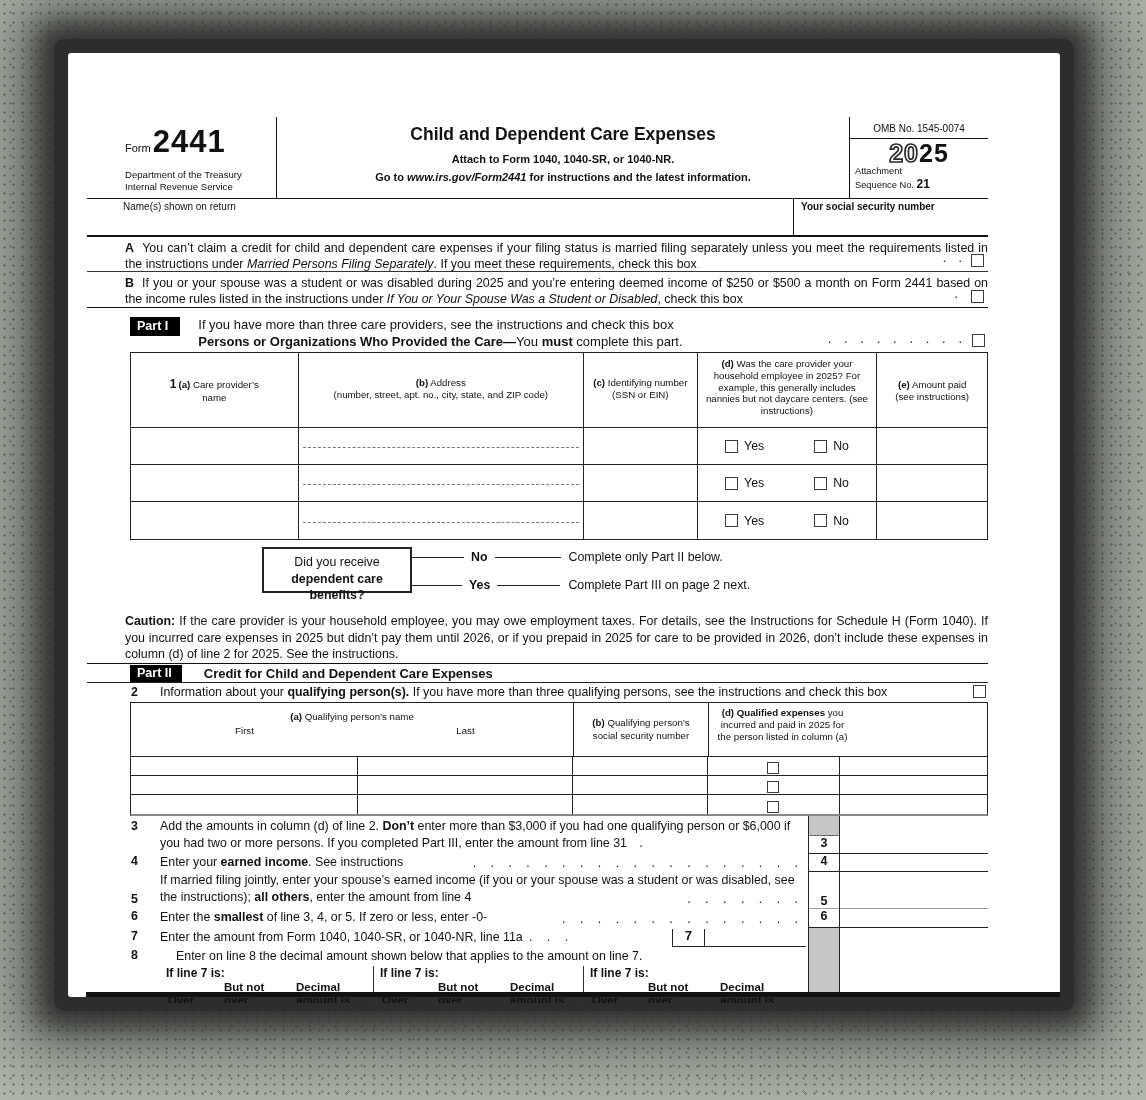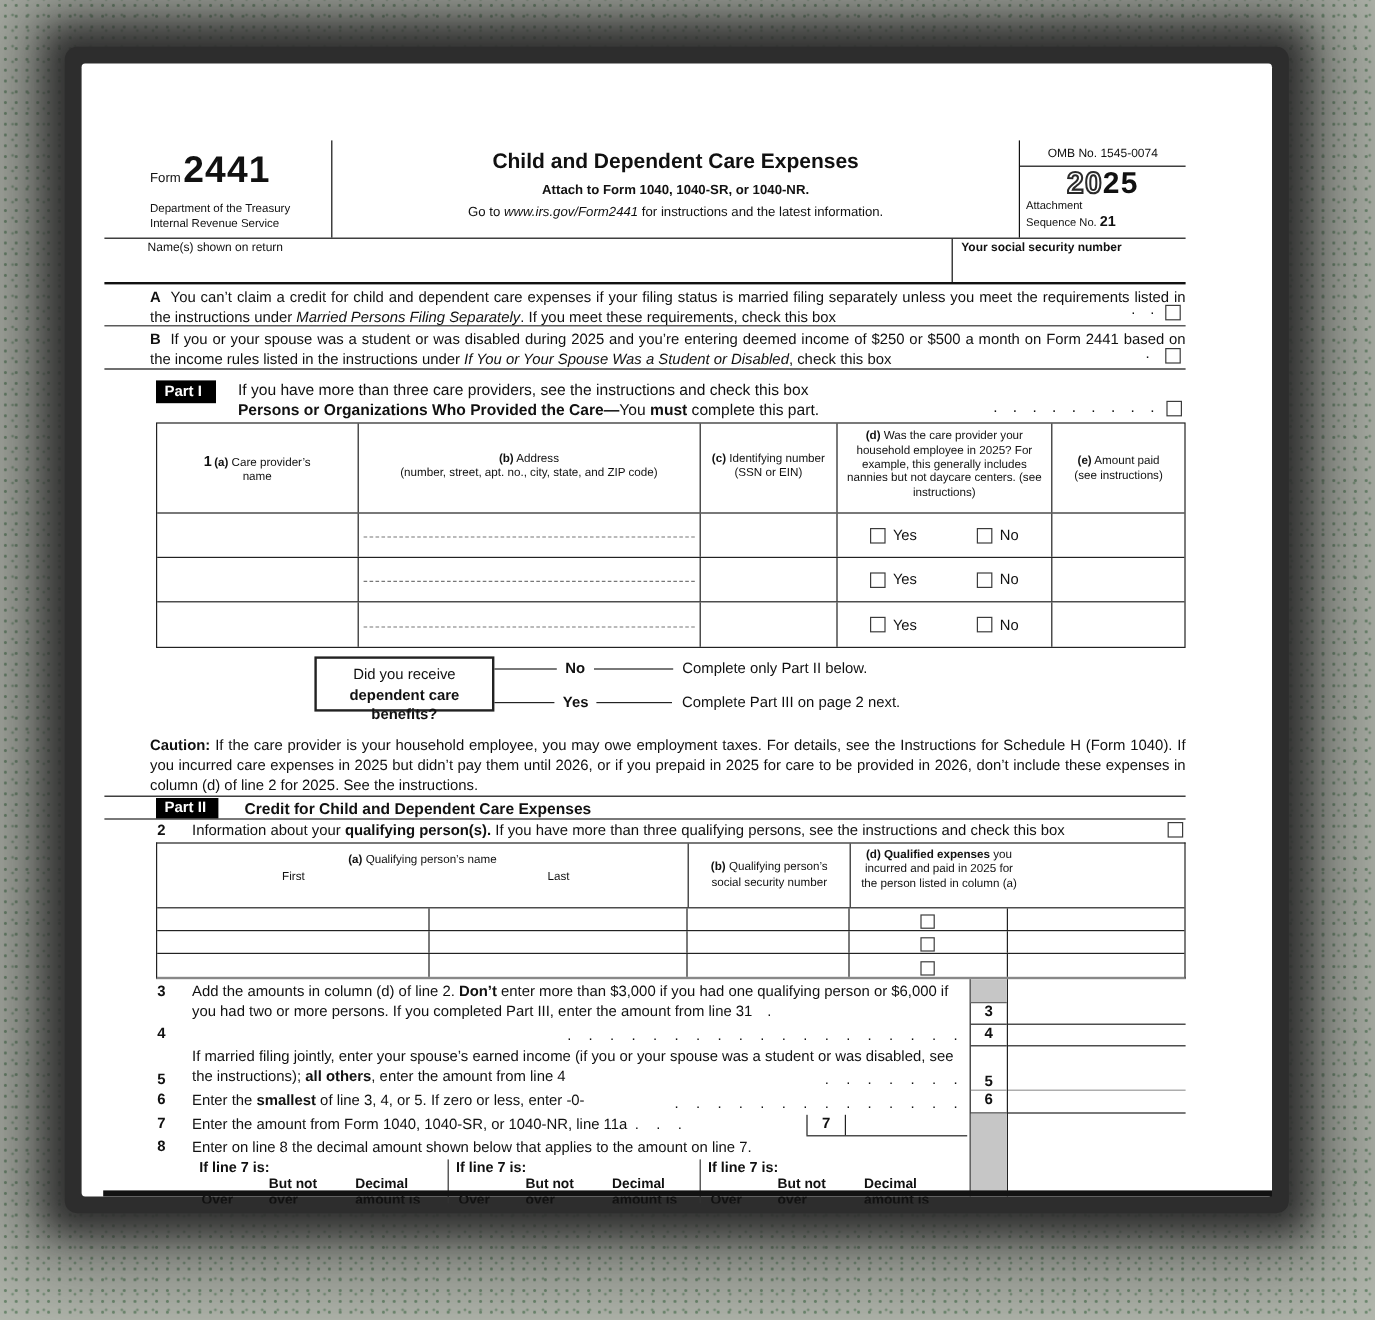--- a/index.html
+++ b/index.html
@@ -33,21 +33,21 @@
 
   
   .hdr { display: flex; margin-top: 64px; height: 82px; border-bottom: 1.6px solid #111; }
   .hdr-left { width: 190px; border-right: 1.4px solid #111; padding: 7px 6px 0 38px; }
   .formword { font-size: 11px; }
   .formnum { font-size: 31px; font-weight: bold; letter-spacing: 1px; margin-left: 2px; }
   .dept { font-size: 9.6px; line-height: 1.22; margin-top: 9px; }
   .hdr-center { flex: 1; border-right: 1.4px solid #111; text-align: center; padding-top: 7px; }
   .title { font-size: 17.5px; font-weight: bold; }
   .attach { font-size: 11px; font-weight: bold; margin-top: 8px; }
-  .goto { font-size: 11px; font-weight: normal; margin-top: 6px; }
+  .goto { font-size: 11px; font-weight: bold; margin-top: 6px; }
   .hdr-right { width: 138px; font-size: 10px; }
   .omb { text-align: center; padding: 6px 0 4px; border-bottom: 1px solid #111; }
   .year { text-align: center; font-size: 25px; font-weight: bold; letter-spacing: 1px; padding-top: 1px; line-height: 1.05; }
   .y-o { color: #fff; -webkit-text-stroke: 1.7px #2a2a2a; }
   .att { font-size: 9.3px; line-height: 1.2; padding-left: 5px; }
   .att .seqno { font-size: 12px; font-weight: bold; }
 
   
   .namerow { display: flex; height: 38px; border-bottom: 2.4px solid #111; }
   .namecell { flex: 1; font-size: 10px; padding: 2px 0 0 36px; }
@@ -374,20 +374,21 @@
 
       <div class="l38">
 
         <div class="lrow r3">
           <span class="lno" style="top:3px;">3</span>
           <div class="ltext"><span>Add the amounts in column (d) of line 2. </span><span class="b">Don’t</span><span> enter more than $3,000 if you had one qualifying person or $6,000 if you had two or more persons. If you completed Part III, enter the amount from line 31</span><span>  .</span></div>
         </div>
 
         <div class="lrow r4">
           <span class="lno">4</span>
+          <div class="ltext"><span>Enter your </span><span class="b">earned income</span><span>. See instructions</span></div>
           <span class="ldots" style="right:190px; top:2px;">. . . . . . . . . . . . . . . . . . .</span>
         </div>
 
         <div class="lrow r5">
           <span class="lno bottom">5</span>
           <div class="ltext"><span>If married filing jointly, enter your spouse’s earned income (if you or your spouse was a student or was disabled, see the instructions); </span><span class="b">all others</span><span>, enter the amount from line 4</span></div>
           <span class="ldots" style="right:190px; bottom:3px;">. . . . . . .</span>
         </div>
 
         <div class="lrow r6">
@@ -400,21 +401,21 @@
           <span class="lno">7</span>
           <div class="ltext"><span>Enter the amount from Form 1040, 1040-SR, or 1040-NR, line 11a</span><span style="word-spacing:11px;"> . . .</span></div>
           <div class="l7box">
             <div class="l7num">7</div>
             <div class="l7entry"></div>
           </div>
         </div>
 
         <div class="lrow r8">
           <span class="lno">8</span>
-          <div class="ltext" style="width:680px;"><span>Enter on line 8 the decimal amount shown below that applies to the amount on line 7.</span></div>
+          <div class="ltext" style="width:680px;margin-left:16px;"><span>Enter on line 8 the decimal amount shown below that applies to the amount on line 7.</span></div>
         </div>
 
         <div class="ratio">
           <div class="rg">
             <div class="rcap">If line 7 is:</div>
             <div class="rcols">
               <div class="rc1">Over</div>
               <div class="rc2"><span>But not</span><br><span>over</span></div>
               <div class="rc3"><span>Decimal</span><br><span>amount is</span></div>
             </div>

